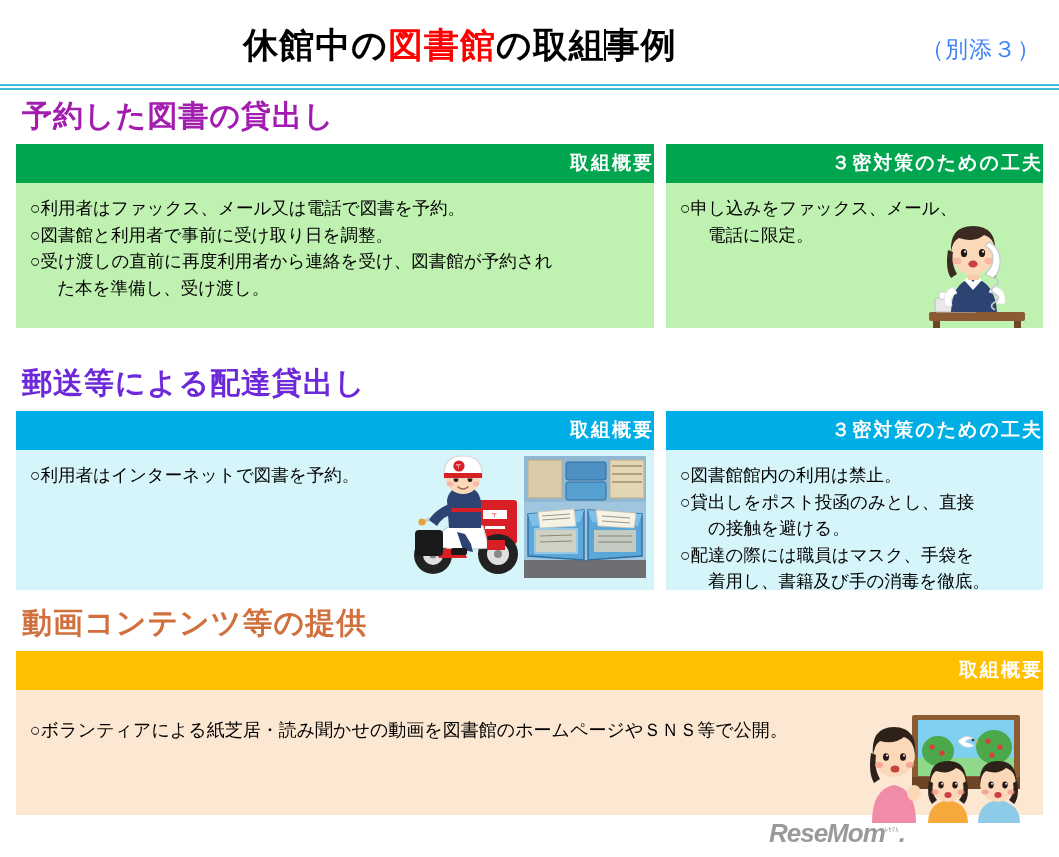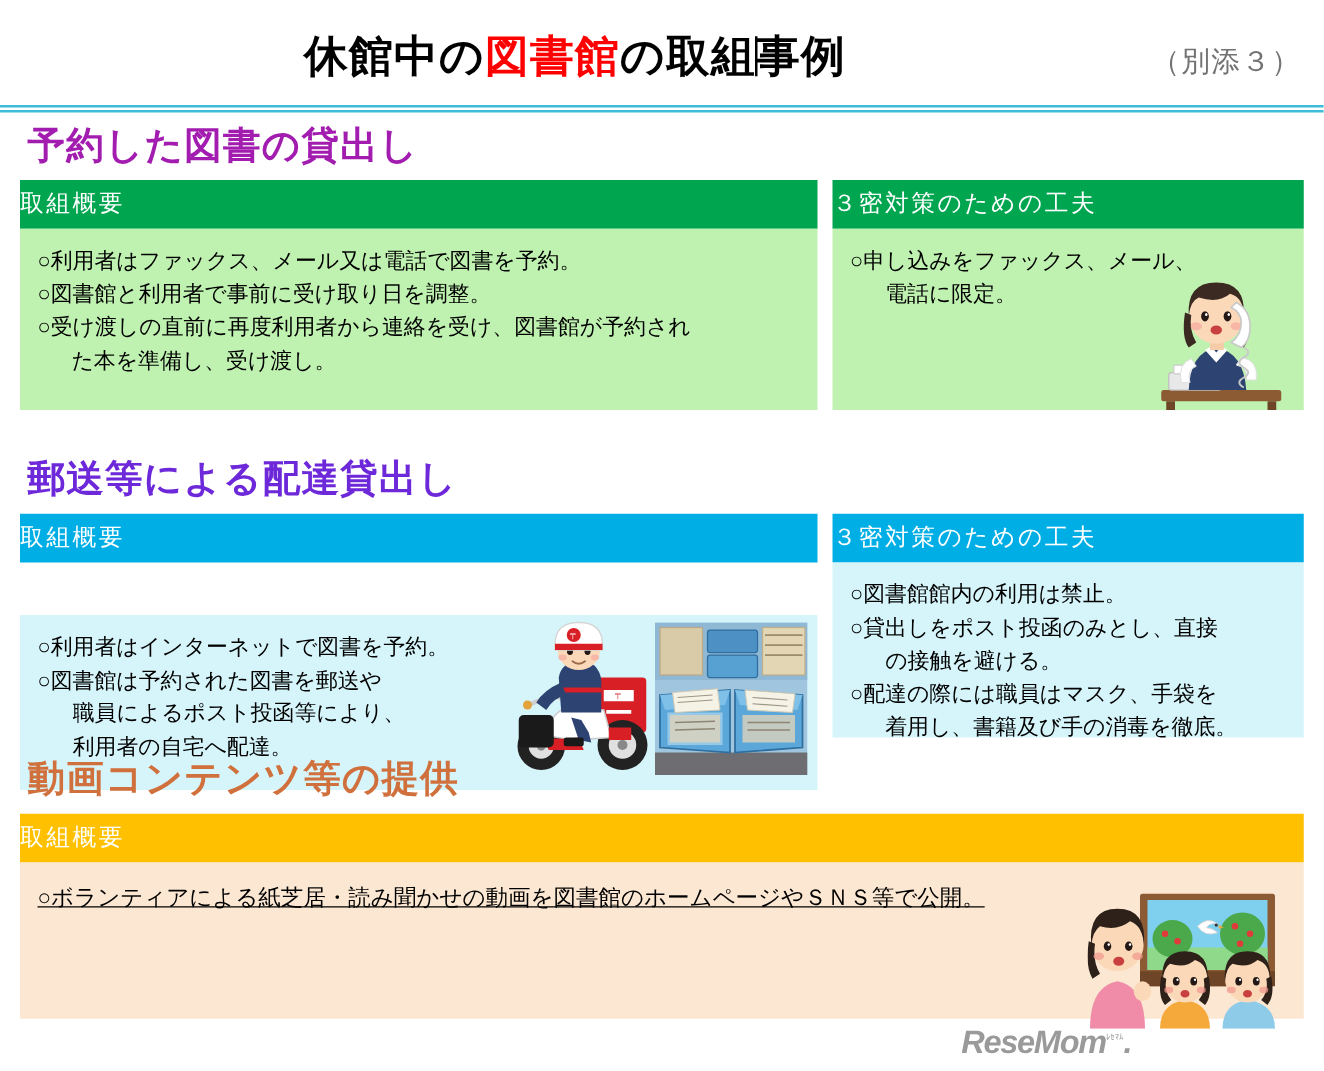--- a/index.html
+++ b/index.html
@@ -37,21 +37,21 @@
     display: inline-block;
     width: 2px; height: 32px;
     background: #000;
     vertical-align: -4px;
     margin: 0 -1px;
   }
   .attachment-no {
     position: absolute;
     right: 18px; top: 12px;
     font-size: 23px;
-    color: #737373;
+    color: #3b82f6;
     letter-spacing: 1px;
     white-space: nowrap;
   }
   .divider {
     position: absolute;
     left: 0; top: 84px;
     width: 1059px; height: 6px;
   }
   .divider .l1, .divider .l2 {
     position: absolute; left: 0; width: 1059px; height: 2px;
@@ -66,24 +66,24 @@
     position: absolute;
     left: 22px; top: 0;
     font-size: 30px;
     font-weight: bold;
     letter-spacing: 1px;
     white-space: nowrap;
   }
   .panel { position: absolute; }
   .panel-head {
     width: 100%;
-    text-align: left;
+    text-align: right;
     color: #ffffff;
     font-size: 19px;
-    font-weight: normal;
+    font-weight: bold;
     letter-spacing: 2px;
     padding: 6px 0 7px 0;
   }
   .panel-body {
     width: 100%;
     position: relative;
     padding: 12px 14px 10px 14px;
   }
   .bullet-list { list-style: none; }
   .bullet-list li {
@@ -105,30 +105,30 @@
   #sec1-left  .panel-body { height: 145px; font-family: Liberation Serif, serif; }
   #sec1-right .panel-body { height: 145px; }
 
   
   #sec2 { top: 363px; }
   #sec2 .sec-heading { color: #6d28d9; }
   #sec2 .panel-head { background: #00AEE6; }
   #sec2 .panel-body { background: #D6F5FB; }
   #sec2-left  { left: 16px;  top: 48px; width: 638px; }
   #sec2-right { left: 666px; top: 48px; width: 377px; }
-  #sec2-left  .panel-body { height: 140px; margin-top: 42px; }
+  #sec2-left  .panel-body { height: 140px; }
   #sec2-right .panel-body { height: 140px; }
 
   
   #sec3 { top: 603px; }
   #sec3 .sec-heading { color: #D0703C; }
   #sec3 .panel-head { background: #FFC000; }
   #sec3 .panel-body { background: #FCE8D2; }
   #sec3-main { left: 16px; top: 48px; width: 1027px; }
-  #sec3-main .panel-body { height: 125px; padding-top: 14px; text-decoration: underline; }
+  #sec3-main .panel-body { height: 125px; padding-top: 26px; }
   #sec3-main .bullet-list li { font-size: 18px; line-height: 1.62; }
 
   
   .watermark {
     position: absolute;
     right: 12px; bottom: 8px;
     font-size: 26px;
     font-weight: bold;
     font-style: italic;
     color: #9a9a9a;
@@ -227,23 +227,20 @@
   </div>
 
   <div class="section" id="sec2" style="height:235px">
     <div class="sec-heading">郵送等による配達貸出し</div>
 
     <div class="panel" id="sec2-left">
       <div class="panel-head">取組概要</div>
       <div class="panel-body">
         <ul class="bullet-list">
           <li>○利用者はインターネットで図書を予約。</li>
-          <li>○図書館は予約された図書を郵送や
-  職員によるポスト投函等により、
-  利用者の自宅へ配達。</li>
         </ul>
 
         <svg class="illus" id="illus-postman" viewBox="0 0 125 126">
 
           <rect x="72" y="46" width="44" height="44" rx="3" fill="#D81F26"></rect>
           <rect x="82" y="56" width="24" height="9" fill="#FFFFFF"></rect>
           <text x="94" y="63.5" font-size="7" text-anchor="middle" fill="#D81F26" font-family="'Liberation Sans',sans-serif">〒</text>
           <rect x="84" y="72" width="20" height="3" fill="#FFFFFF"></rect>
 
           <circle cx="97" cy="100" r="20" fill="#222"></circle>

